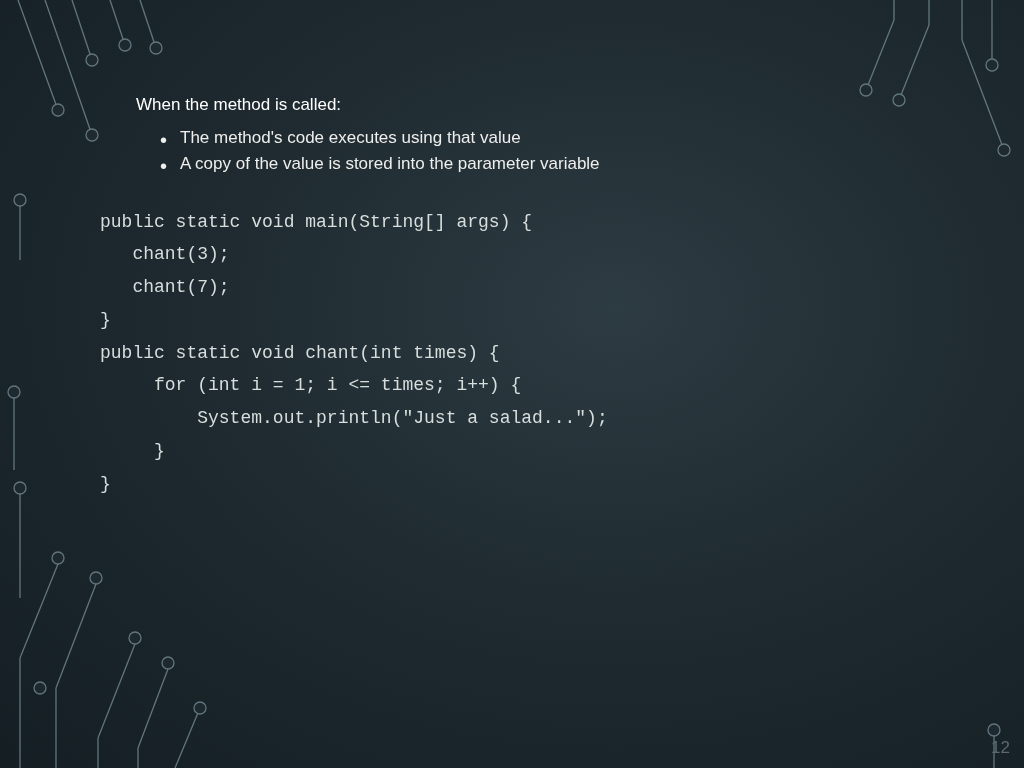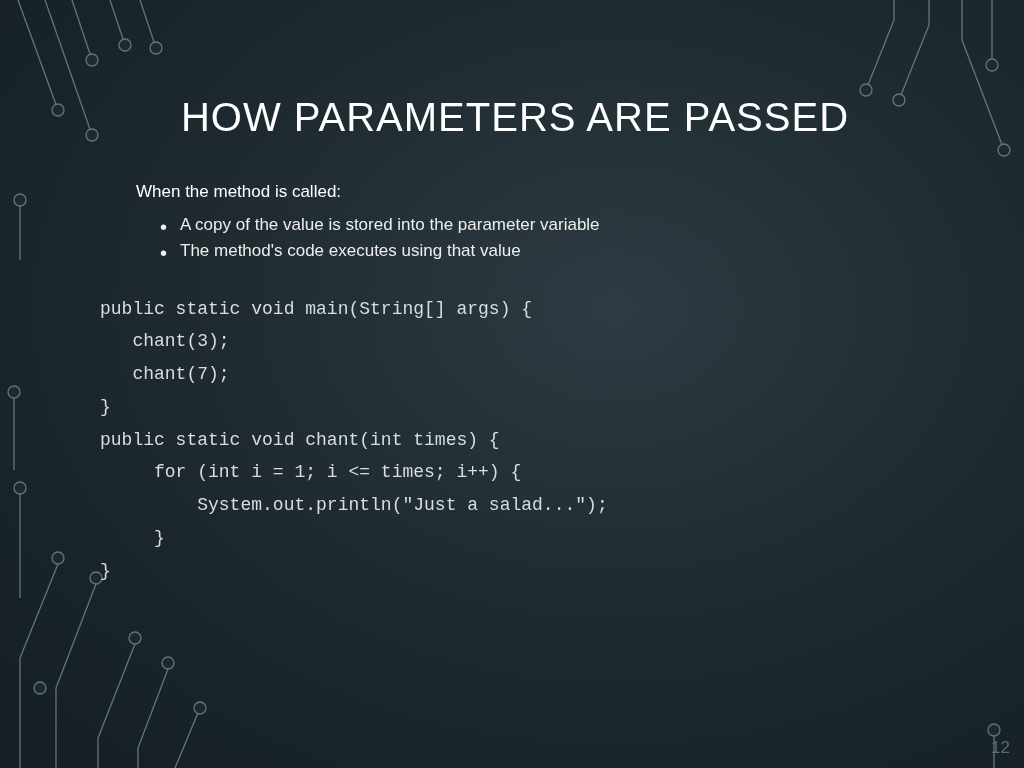--- a/index.html
+++ b/index.html
@@ -139,27 +139,26 @@
   <line x1="138" y1="0" x2="138" y2="65"></line>
     <circle class="node" cx="138" cy="65" r="6"></circle>
 </svg>
 
 <svg class="circuit" style="right:0;bottom:0" width="60" height="60">
   <circle class="node" cx="30" cy="22" r="6"></circle>
     <line x1="30" y1="28" x2="30" y2="60"></line>
 </svg>
 
 <div class="slide">
-  <h1 class="title">HOW PARAMETERS ARE PASSED</h1>
 
   <p class="lead">When the method is called:</p>
 
   <ul class="bullets">
+    <li>The method's code executes using that value</li>
     <li>A copy of the value is stored into the parameter variable</li>
-    <li>The method's code executes using that value</li>
   </ul>
 
   <pre class="code">public static void main(String[] args) {
    chant(3);
    chant(7);
 }
 public static void chant(int times) {
      for (int i = 1; i &lt;= times; i++) {
          System.out.println("Just a salad...");
      }

